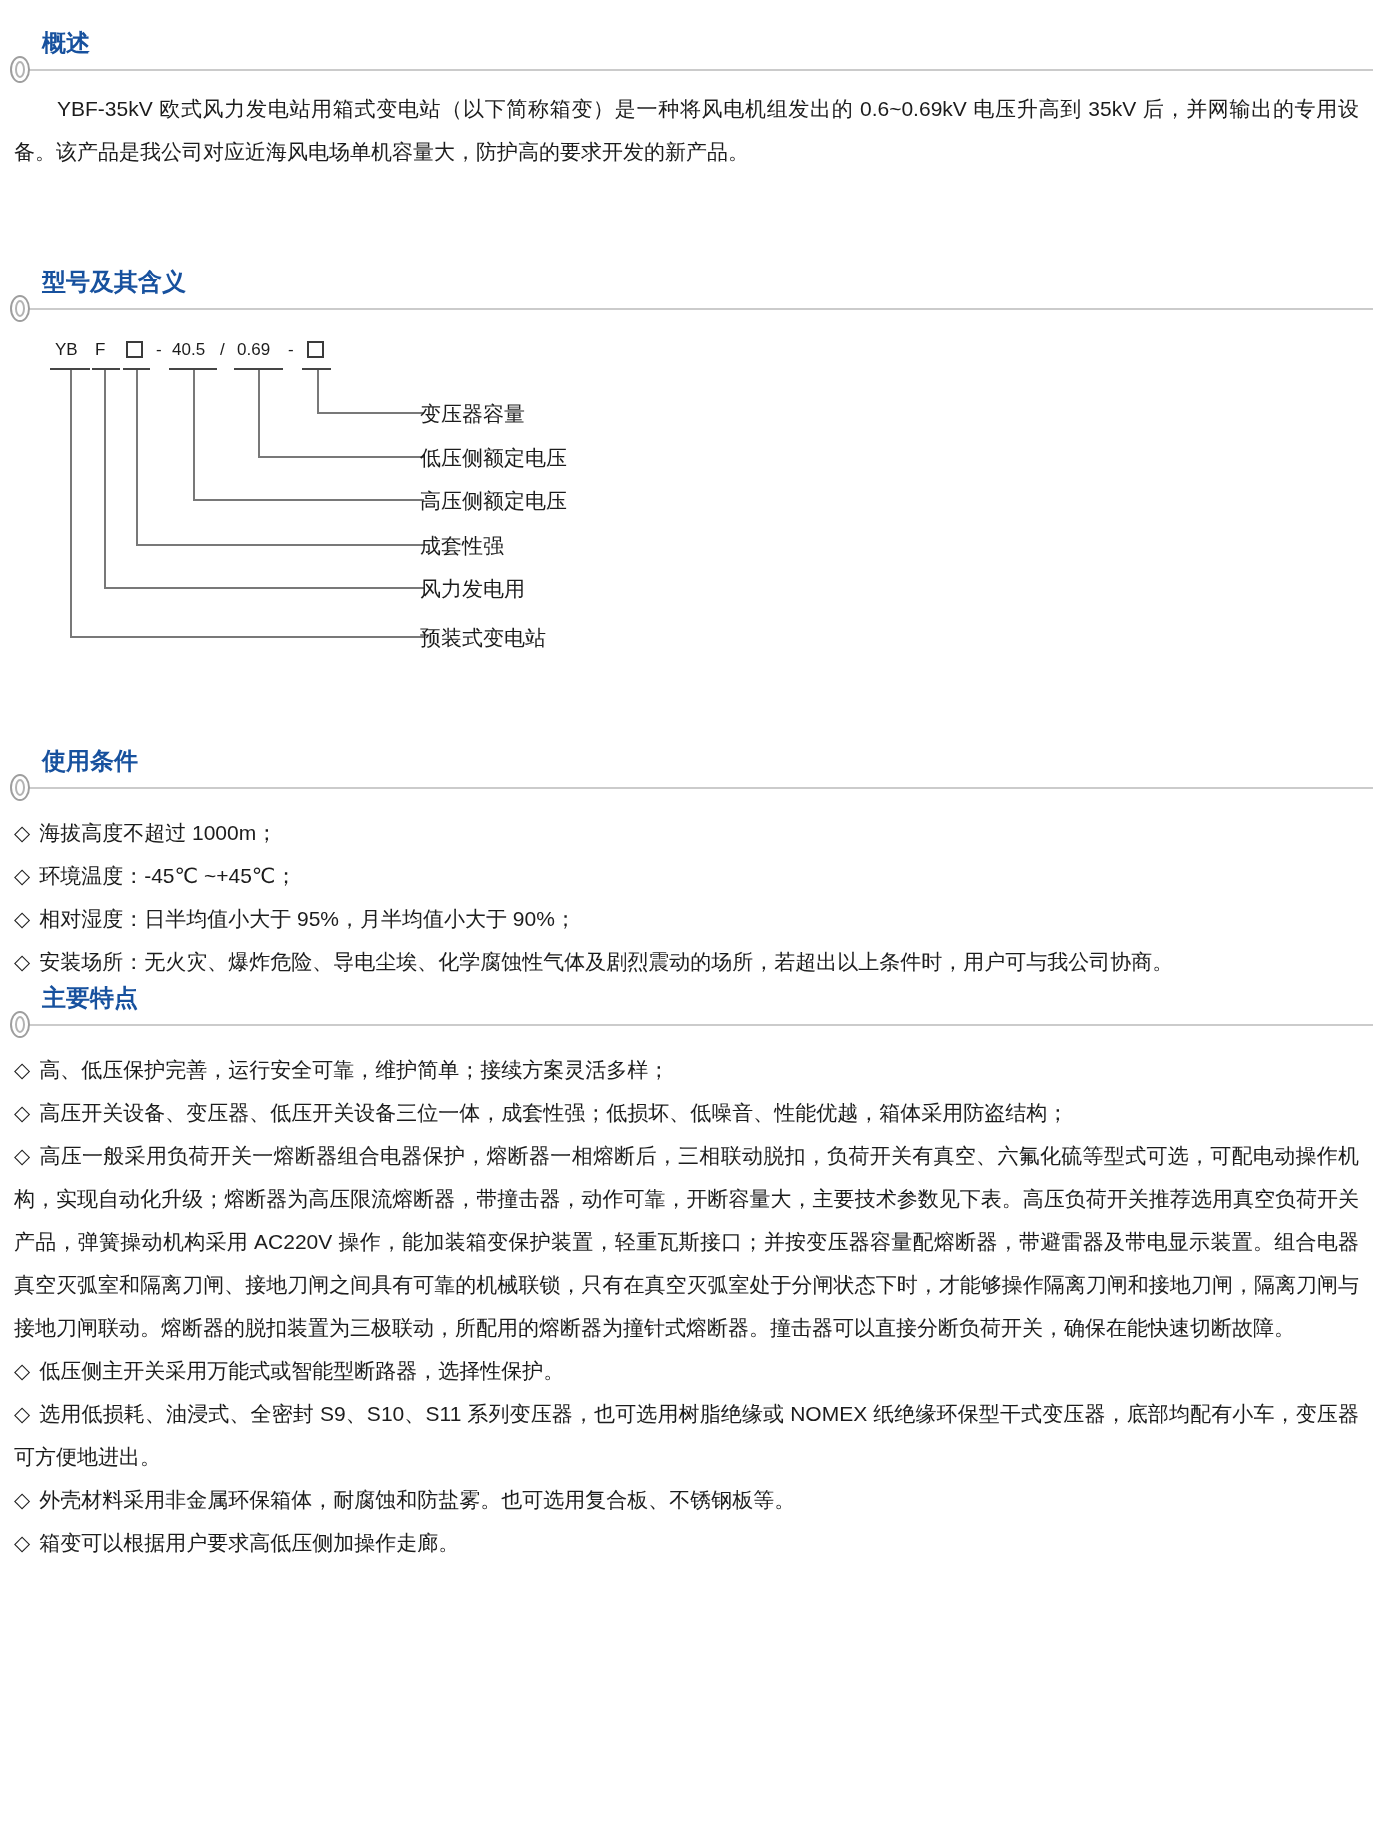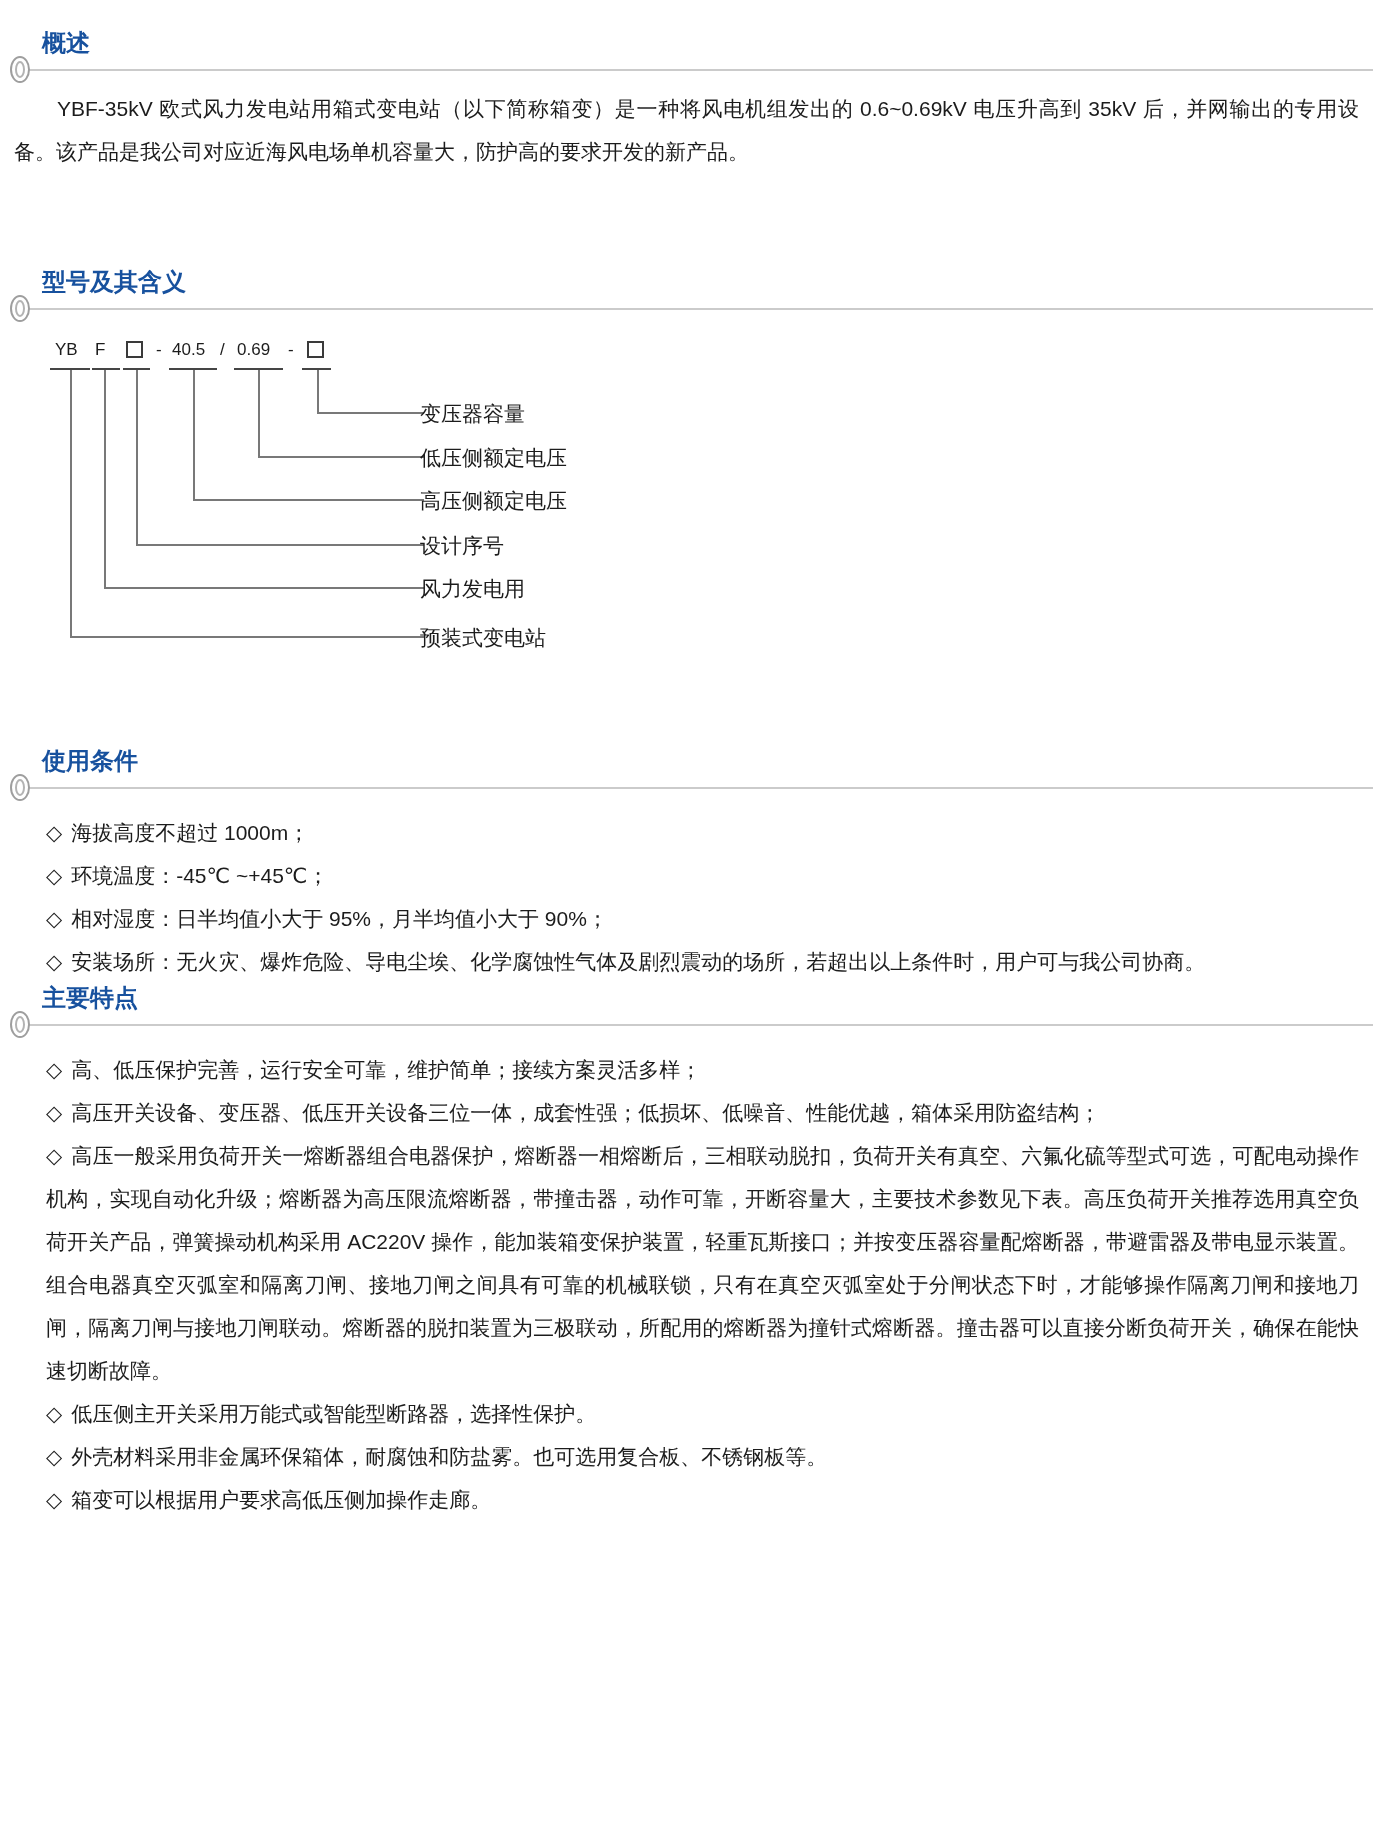--- a/index.html
+++ b/index.html
@@ -21,21 +21,21 @@
     position:absolute;left:10px;top:-13px;width:20px;height:27px;
     border:2px solid #9e9e9e;border-radius:50%;background:#ffffff;
     box-sizing:border-box;
   }
   .rings .inner{
     position:absolute;left:3px;right:3px;top:3px;bottom:3px;
     border:2px solid #b3b3b3;border-radius:50%;box-sizing:border-box;
   }
   
   .para{margin:14px 14px 0 14px;text-indent:43px;text-align:justify;}
-  .list{margin-top:20px;padding-left:32px;}
+  .list{margin-top:20px;}
   .item{margin:0 14px;text-align:justify;}
   .bullet{margin-right:9px;}
   
   .sec--model{margin-top:94px;}
   .sec--conditions{margin-top:83px;}
   .sec--features{}
   
   .model-diagram{position:relative;height:335px;margin-top:16px;}
   .tok{position:absolute;top:8px;font-size:17px;line-height:28px;color:#1c1c1c;}
   .sq{
@@ -97,21 +97,21 @@
       <div class="conn" style="left:317px;width:107px;height:44px"></div>
       <div class="conn" style="left:258px;width:166px;height:88px"></div>
       <div class="conn" style="left:193px;width:231px;height:131px"></div>
       <div class="conn" style="left:136px;width:288px;height:176px"></div>
       <div class="conn" style="left:104px;width:320px;height:219px"></div>
       <div class="conn" style="left:70px;width:354px;height:268px"></div>
 
       <div class="mlabel" style="top:73px">变压器容量</div>
       <div class="mlabel" style="top:117px">低压侧额定电压</div>
       <div class="mlabel" style="top:160px">高压侧额定电压</div>
-      <div class="mlabel" style="top:205px">设计序号</div>
+      <div class="mlabel" style="top:205px">成套性强</div>
       <div class="mlabel" style="top:248px">风力发电用</div>
       <div class="mlabel" style="top:297px">预装式变电站</div>
     </div>
   </div>
 
   <div class="sec sec--conditions">
     <h2 class="sec-title">使用条件</h2>
     <div class="sec-rule">
       <div class="line"></div>
       <div class="rings">
@@ -132,18 +132,19 @@
       <div class="line"></div>
       <div class="rings">
           <div class="inner"></div>
         </div>
     </div>
     <div class="list">
       <p class="item"><span class="bullet">◇</span><span>高、低压保护完善，运行安全可靠，维护简单；接续方案灵活多样；</span></p>
       <p class="item"><span class="bullet">◇</span><span>高压开关设备、变压器、低压开关设备三位一体，成套性强；低损坏、低噪音、性能优越，箱体采用防盗结构；</span></p>
       <p class="item"><span class="bullet">◇</span><span>高压一般采用负荷开关一熔断器组合电器保护，熔断器一相熔断后，三相联动脱扣，负荷开关有真空、六氟化硫等型式可选，可配电动操作机构，实现自动化升级；熔断器为高压限流熔断器，带撞击器，动作可靠，开断容量大，主要技术参数见下表。高压负荷开关推荐选用真空负荷开关产品，弹簧操动机构采用 AC220V 操作，能加装箱变保护装置，轻重瓦斯接口；并按变压器容量配熔断器，带避雷器及带电显示装置。组合电器真空灭弧室和隔离刀闸、接地刀闸之间具有可靠的机械联锁，只有在真空灭弧室处于分闸状态下时，才能够操作隔离刀闸和接地刀闸，隔离刀闸与接地刀闸联动。熔断器的脱扣装置为三极联动，所配用的熔断器为撞针式熔断器。撞击器可以直接分断负荷开关，确保在能快速切断故障。</span></p>
       <p class="item"><span class="bullet">◇</span><span>低压侧主开关采用万能式或智能型断路器，选择性保护。</span></p>
+      <p class="item"><span class="bullet">◇</span><span>选用低损耗、油浸式、全密封 S9、S10、S11 系列变压器，也可选用树脂绝缘或 NOMEX 纸绝缘环保型干式变压器，底部均配有小车，变压器可方便地进出。</span></p>
       <p class="item"><span class="bullet">◇</span><span>外壳材料采用非金属环保箱体，耐腐蚀和防盐雾。也可选用复合板、不锈钢板等。</span></p>
       <p class="item"><span class="bullet">◇</span><span>箱变可以根据用户要求高低压侧加操作走廊。</span></p>
     </div>
   </div>
 
 </div>
 
 </body></html>

